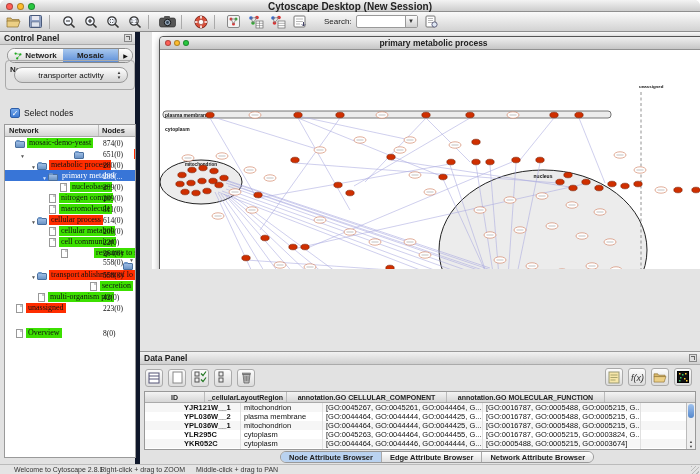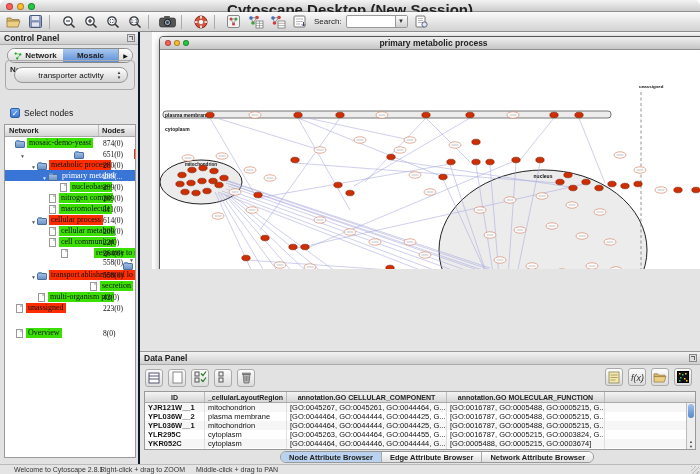--- a/index.html
+++ b/index.html
@@ -2,36 +2,36 @@
 <html><head>
 <meta charset="utf-8">
 <style>
   * { margin:0; padding:0; box-sizing:border-box; }
   html,body { width:700px; height:474px; font-family:"Liberation Sans", sans-serif; background:#fff; }
   .app { position:relative; width:700px; height:474px; background:#e4e4e4; border-radius:6px 6px 0 0; overflow:hidden; font-family:"Liberation Sans", sans-serif; }
 
   
   .titlebar { position:absolute; left:0; top:0; width:700px; height:12px;
     background:linear-gradient(#f3f3f3,#cdcdcd); border-bottom:1px solid #8f8f8f; }
-  .titlebar .title { position:absolute; left:0; right:0; top:1px; text-align:center; font-size:15px; font-weight:bold; color:#222; }
+  .titlebar .title { position:absolute; left:0; right:0; top:1px; text-align:center; font-size:10px; font-weight:bold; color:#222; }
   .tl { position:absolute; top:3px; width:7px; height:7px; border-radius:50%; border:0.5px solid rgba(0,0,0,.3); }
   .tl.red { left:6px; background:#ff5f57; } .tl.yel { left:17px; background:#febc2e; } .tl.grn { left:28px; background:#28c840; }
 
   
   .toolbar { position:absolute; left:0; top:12px; width:700px; height:20px;
     background:linear-gradient(#fafafa,#d2d2d2); border-bottom:1px solid #8e8e8e; display:flex; align-items:center; }
   .tbi { width:17px; height:17px; margin-left:5px; display:flex; align-items:center; justify-content:center; }
   .tbsep { width:1px; height:14px; background:#aaa; margin:0 5px; }
-  .search-label { font-size:8px; color:#222; margin:0 4px 0 6px; }
+  .search-label { font-size:8px; color:#222; margin:0 4px 0 16px; }
   .search-box { width:62px; height:13px; background:#fff; border:1px solid #999; border-radius:2px; position:relative; }
   .search-btn { position:absolute; right:0; top:0; width:12px; height:11px; background:linear-gradient(#fdfdfd,#cfcfcf); border-left:1px solid #999; font-size:6px; color:#333; text-align:center; line-height:11px; }
 
   
   .main-row { position:absolute; left:0; top:32px; width:700px; height:432px; display:flex; }
-  .control-panel { width:140px; height:432px; background:#e2e2e2; border-right:2px solid #0f172a; position:relative; }
+  .control-panel { width:140px; height:432px; background:#e2e2e2; border-right:5px solid #0f172a; position:relative; }
   .right-col { width:560px; height:432px; position:relative; }
 
   
   .panel-header { height:13px; background:linear-gradient(#f2f2f2,#cfcfcf); border-bottom:1px solid #aaa; position:relative; }
   .panel-header .ph-title { font-size:8.5px; font-weight:bold; color:#222; padding:1px 0 0 4px; display:block; }
   .float-icon { position:absolute; right:3px; top:2px; width:8px; height:8px; border:1px solid #888; background:#ddd; }
   .float-icon::before { content:""; position:absolute; right:1px; top:1px; width:3px; height:3px; border-top:1px solid #666; border-right:1px solid #666; }
 
   .cp-tabs { position:absolute; left:7px; top:16px; width:126px; height:15px; display:flex; border:1px solid #8a8a8a; border-radius:8px; overflow:hidden; background:#f4f4f4; }
   .cp-tab { flex:1; display:flex; align-items:center; justify-content:center; font-size:8px; font-weight:bold; color:#222; background:linear-gradient(#ffffff,#d8d8d8); }
@@ -82,21 +82,21 @@
   .bs-bar { position:absolute; top:2px; height:14px; background:linear-gradient(#5c83ba,#35598e); border:1px solid #2c4c7e; }
 
   
   .data-panel { position:absolute; left:0; top:319px; width:560px; height:100px; background:#e2e2e2; border-top:1px solid #999; }
   .dp-toolbar { position:absolute; left:0; top:13px; width:560px; height:25px; display:flex; align-items:center; }
   .dp-btn { width:18px; height:18px; margin-left:5px; border:1px solid #aaa; border-radius:3px; background:linear-gradient(#fcfcfc,#dcdcdc); display:flex; align-items:center; justify-content:center; }
   .dp-right { position:absolute; right:8px; top:3px; display:flex; }
   .dp-table { position:absolute; left:4px; top:39px; width:552px; height:59px; background:#fff; border:1px solid #999; overflow:hidden; }
   .dt-header { display:flex; height:11px; background:linear-gradient(#f4f4f4,#d6d6d6); border-bottom:1px solid #aaa; font-size:7px; font-weight:bold; color:#222; }
   .dt-header > div { border-right:1px solid #bbb; text-align:center; line-height:11px; overflow:hidden; white-space:nowrap; }
-  .dt-row { display:flex; height:9px; font-size:7.5px; color:#111; }
+  .dt-row { display:flex; height:9px; font-size:7.5px; color:#111;padding-left:36px; }
   .dt-row:nth-child(odd) { background:#f6f6f6; }
   .dt-row > div { border-right:1px solid #e0e0e0; line-height:9px; overflow:hidden; white-space:nowrap; padding-left:3px; }
   .c0 { width:60px; } .c1 { width:82px; } .c2 { width:160px; } .c3 { width:158px; } .c4 { flex:1; border-right:none !important; }
   .dt-row .c0 { font-weight:bold; }
   .dt-scroll { position:absolute; right:0; top:11px; bottom:0; width:9px; background:#eee; border-left:1px solid #bbb; }
   .dt-thumb { position:absolute; left:1px; top:1px; width:6px; height:14px; border-radius:3px; background:linear-gradient(#9fc2ee,#5588cc); }
   .dt-arrows { position:absolute; left:0; bottom:0; width:8px; font-size:4px; line-height:5px; text-align:center; color:#444; }
 
   
   .tab-strip { position:absolute; left:0; top:419px; width:560px; height:13px; background:#e2e2e2; }

